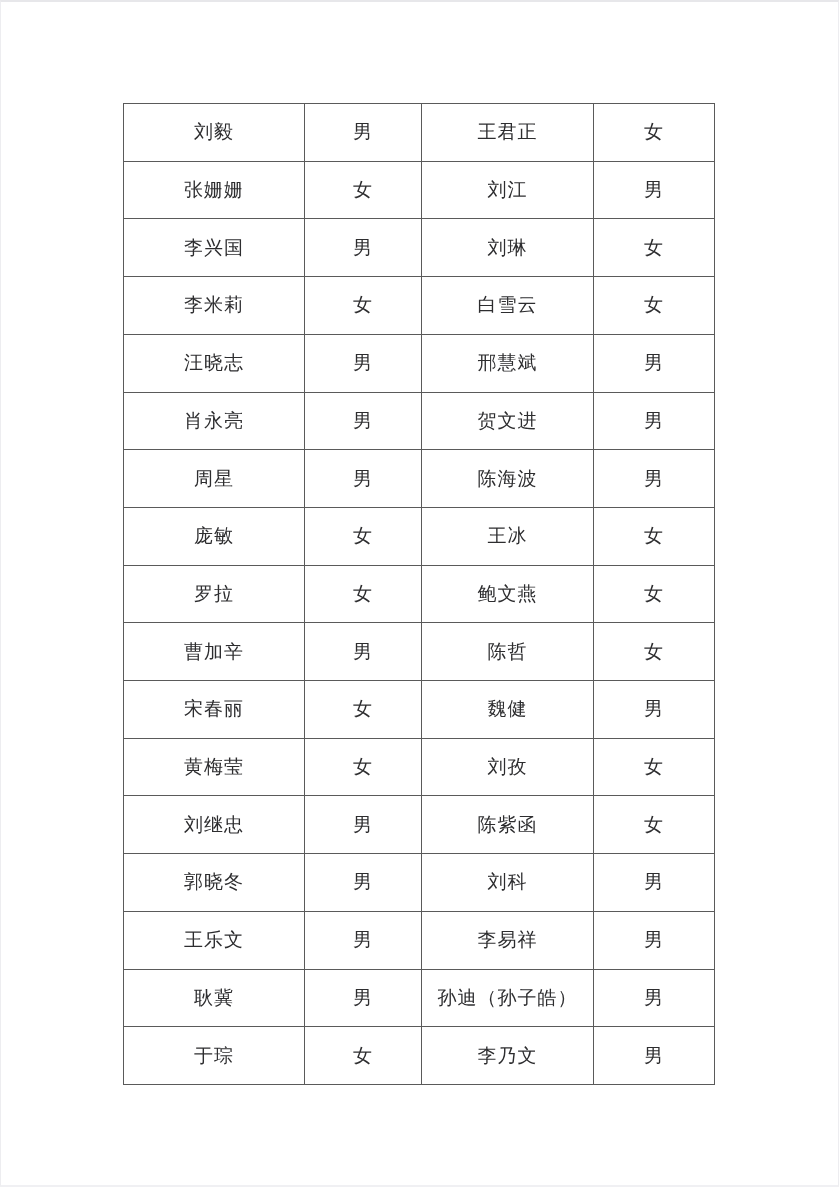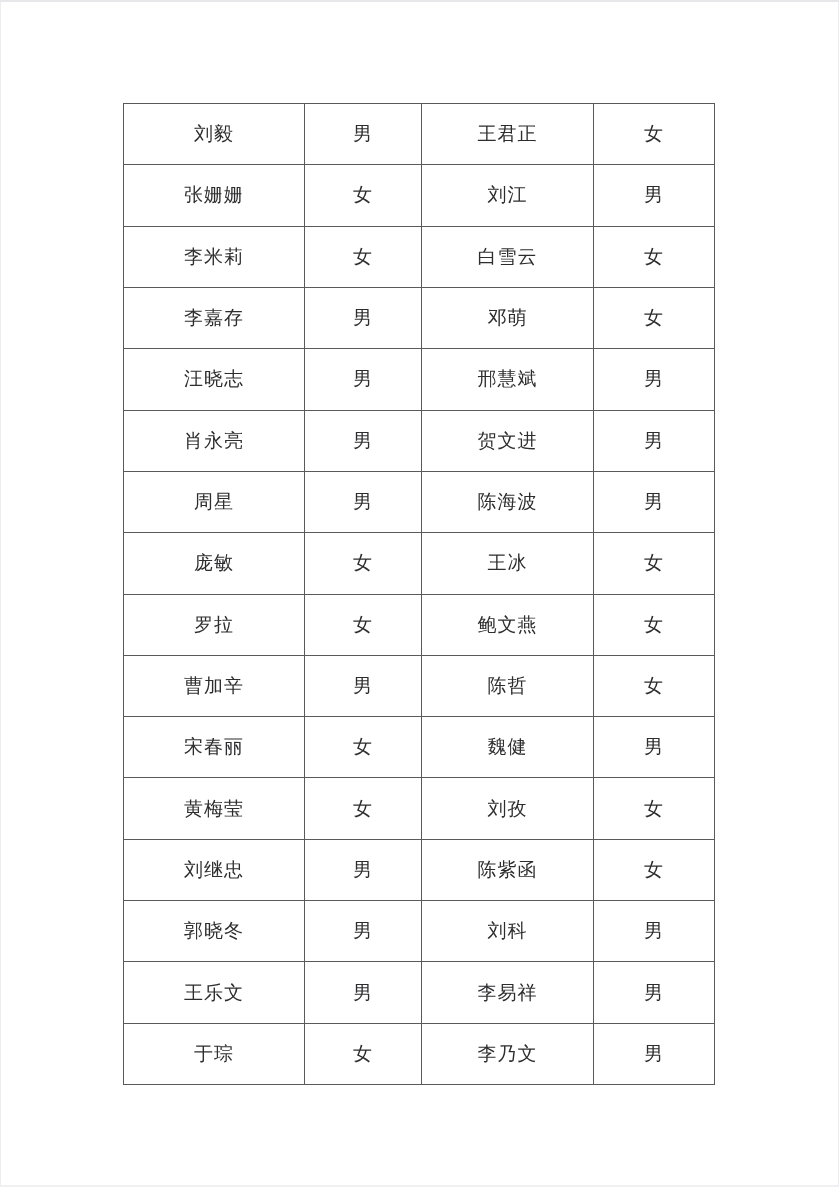--- a/index.html
+++ b/index.html
@@ -62,29 +62,29 @@
           <td>王君正</td>
           <td>女</td>
         </tr>
         <tr>
           <td>张姗姗</td>
           <td>女</td>
           <td>刘江</td>
           <td>男</td>
         </tr>
         <tr>
+          <td>李兴国</td>
+          <td>男</td>
+          <td>刘琳</td>
+          <td>女</td>
+        </tr>
+        <tr>
           <td>李米莉</td>
           <td>女</td>
           <td>白雪云</td>
-          <td>女</td>
-        </tr>
-        <tr>
-          <td>李嘉存</td>
-          <td>男</td>
-          <td>邓萌</td>
           <td>女</td>
         </tr>
         <tr>
           <td>汪晓志</td>
           <td>男</td>
           <td>邢慧斌</td>
           <td>男</td>
         </tr>
         <tr>
           <td>肖永亮</td>
@@ -140,20 +140,26 @@
           <td>刘科</td>
           <td>男</td>
         </tr>
         <tr>
           <td>王乐文</td>
           <td>男</td>
           <td>李易祥</td>
           <td>男</td>
         </tr>
         <tr>
+          <td>耿冀</td>
+          <td>男</td>
+          <td>孙迪（孙子皓）</td>
+          <td>男</td>
+        </tr>
+        <tr>
           <td>于琮</td>
           <td>女</td>
           <td>李乃文</td>
           <td>男</td>
         </tr>
       </tbody>
   </table>
 </div>
 
 </body></html>

